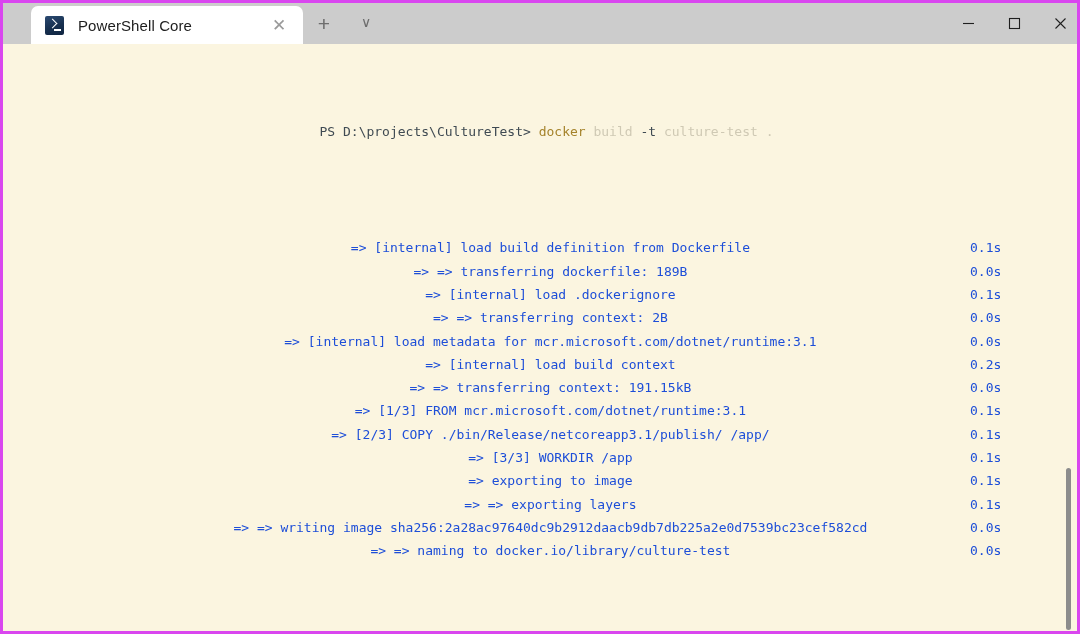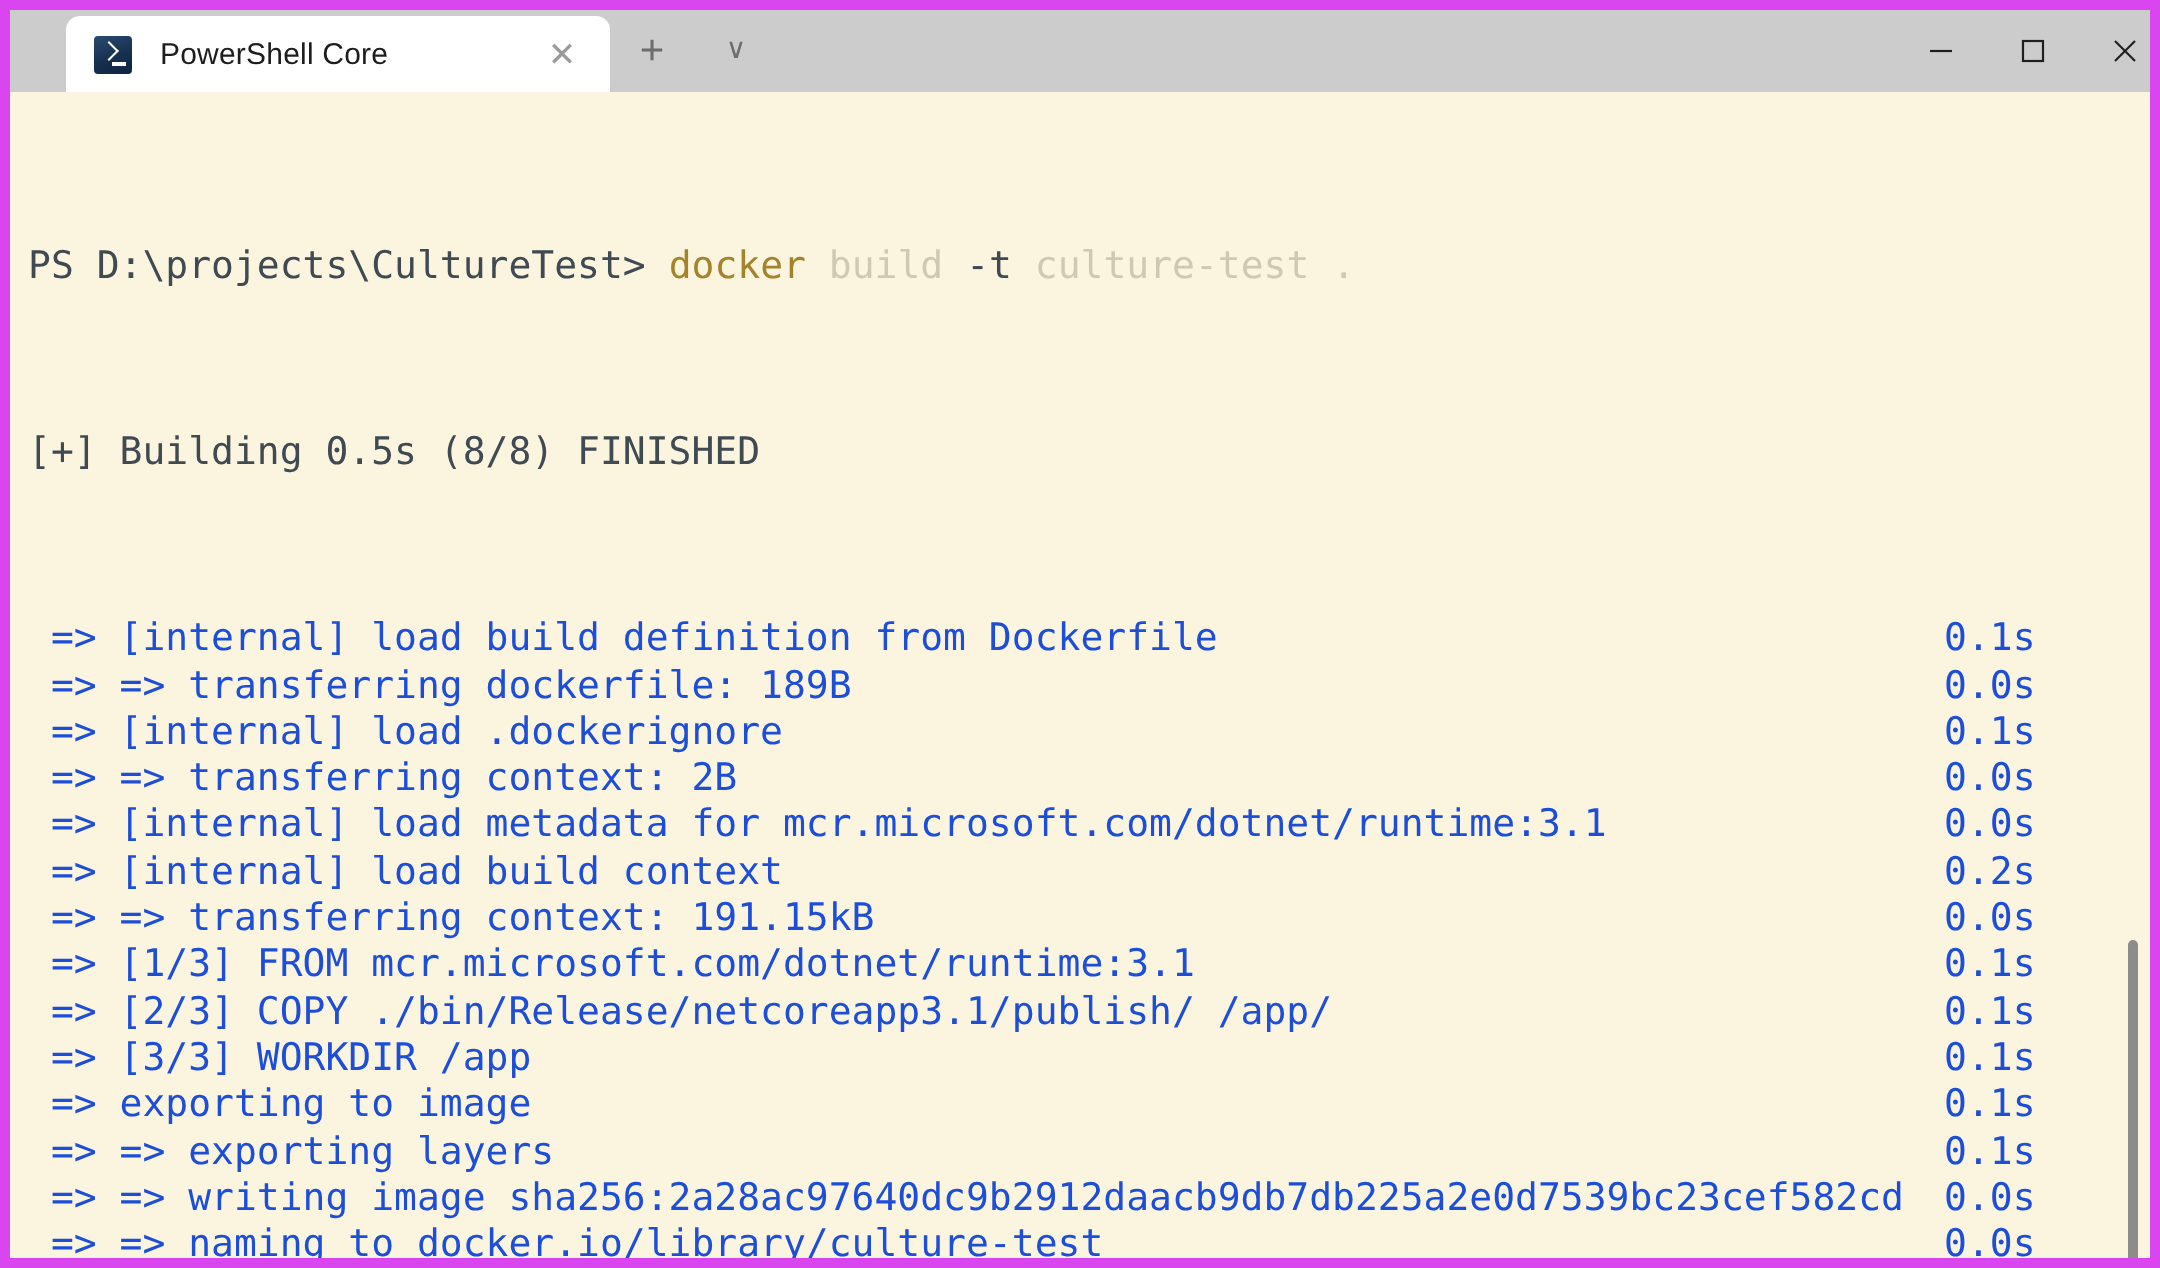--- a/index.html
+++ b/index.html
@@ -11,21 +11,21 @@
     overflow: hidden;
     background: #ffffff;
     font-family: "Liberation Sans", sans-serif;
   }
 
   #window {
     position: relative;
     width: 1080px;
     height: 634px;
     background: #fbf5e0;
-    border: 5px solid #d946ef;
+    border: 3px solid #d946ef;
     overflow: hidden;
   }
 
   
   #titlebar {
     position: absolute;
     left: 0; top: 0;
     width: 1080px;
     height: 41px;
     background: #cccccc;
@@ -133,24 +133,25 @@
   
   #terminal {
     position: absolute;
     left: 1px;
     top: 41px;
     width: 1077px;
     height: 591px;
     background: #fbf5e0;
     padding: 6px 0 0 8px;
     font-family: "DejaVu Sans Mono", monospace;
-    font-size: 19px;
+    font-size: 13px;
     line-height: 23.3px;
     white-space: pre;
     overflow: hidden;
+    text-align: center;
   }
 
   .row { position: relative; height: 23.3px; }
   .line-main { display: inline; }
   .dur {
     position: absolute;
     left: 958px;
     top: 0;
   }
 
@@ -212,21 +213,20 @@
           <line x1="11.5" y1="1.5" x2="1.5" y2="11.5" stroke="#1f1f1f" stroke-width="1.1"></line>
         </svg>
       </div>
     </div>
   </div>
 
   <div id="terminal">
 
     <div class="row"><span class="c-default">PS D:\projects\CultureTest&gt;</span><span class="c-default"> </span><span class="c-yellow">docker</span><span class="c-default"> </span><span class="c-dim">build</span><span class="c-default"> </span><span class="c-default">-t</span><span class="c-default"> </span><span class="c-dim">culture-test</span><span class="c-default"> </span><span class="c-dim">.</span></div>
 
-    <div class="row"><span class="c-default">[+] Building 0.5s (8/8) FINISHED</span></div>
 
     <div id="steps-container"><div class="row"><span class="line-main c-blue"> =&gt; [internal] load build definition from Dockerfile</span><span class="dur c-blue">0.1s</span></div><div class="row"><span class="line-main c-blue"> =&gt; =&gt; transferring dockerfile: 189B</span><span class="dur c-blue">0.0s</span></div><div class="row"><span class="line-main c-blue"> =&gt; [internal] load .dockerignore</span><span class="dur c-blue">0.1s</span></div><div class="row"><span class="line-main c-blue"> =&gt; =&gt; transferring context: 2B</span><span class="dur c-blue">0.0s</span></div><div class="row"><span class="line-main c-blue"> =&gt; [internal] load metadata for mcr.microsoft.com/dotnet/runtime:3.1</span><span class="dur c-blue">0.0s</span></div><div class="row"><span class="line-main c-blue"> =&gt; [internal] load build context</span><span class="dur c-blue">0.2s</span></div><div class="row"><span class="line-main c-blue"> =&gt; =&gt; transferring context: 191.15kB</span><span class="dur c-blue">0.0s</span></div><div class="row"><span class="line-main c-blue"> =&gt; [1/3] FROM mcr.microsoft.com/dotnet/runtime:3.1</span><span class="dur c-blue">0.1s</span></div><div class="row"><span class="line-main c-blue"> =&gt; [2/3] COPY ./bin/Release/netcoreapp3.1/publish/ /app/</span><span class="dur c-blue">0.1s</span></div><div class="row"><span class="line-main c-blue"> =&gt; [3/3] WORKDIR /app</span><span class="dur c-blue">0.1s</span></div><div class="row"><span class="line-main c-blue"> =&gt; exporting to image</span><span class="dur c-blue">0.1s</span></div><div class="row"><span class="line-main c-blue"> =&gt; =&gt; exporting layers</span><span class="dur c-blue">0.1s</span></div><div class="row"><span class="line-main c-blue"> =&gt; =&gt; writing image sha256:2a28ac97640dc9b2912daacb9db7db225a2e0d7539bc23cef582cd</span><span class="dur c-blue">0.0s</span></div><div class="row"><span class="line-main c-blue"> =&gt; =&gt; naming to docker.io/library/culture-test</span><span class="dur c-blue">0.0s</span></div></div>
 
     
   </div>
 
   <div id="scrollbar-track">
     <div id="scrollbar-thumb"></div>
   </div>
 

